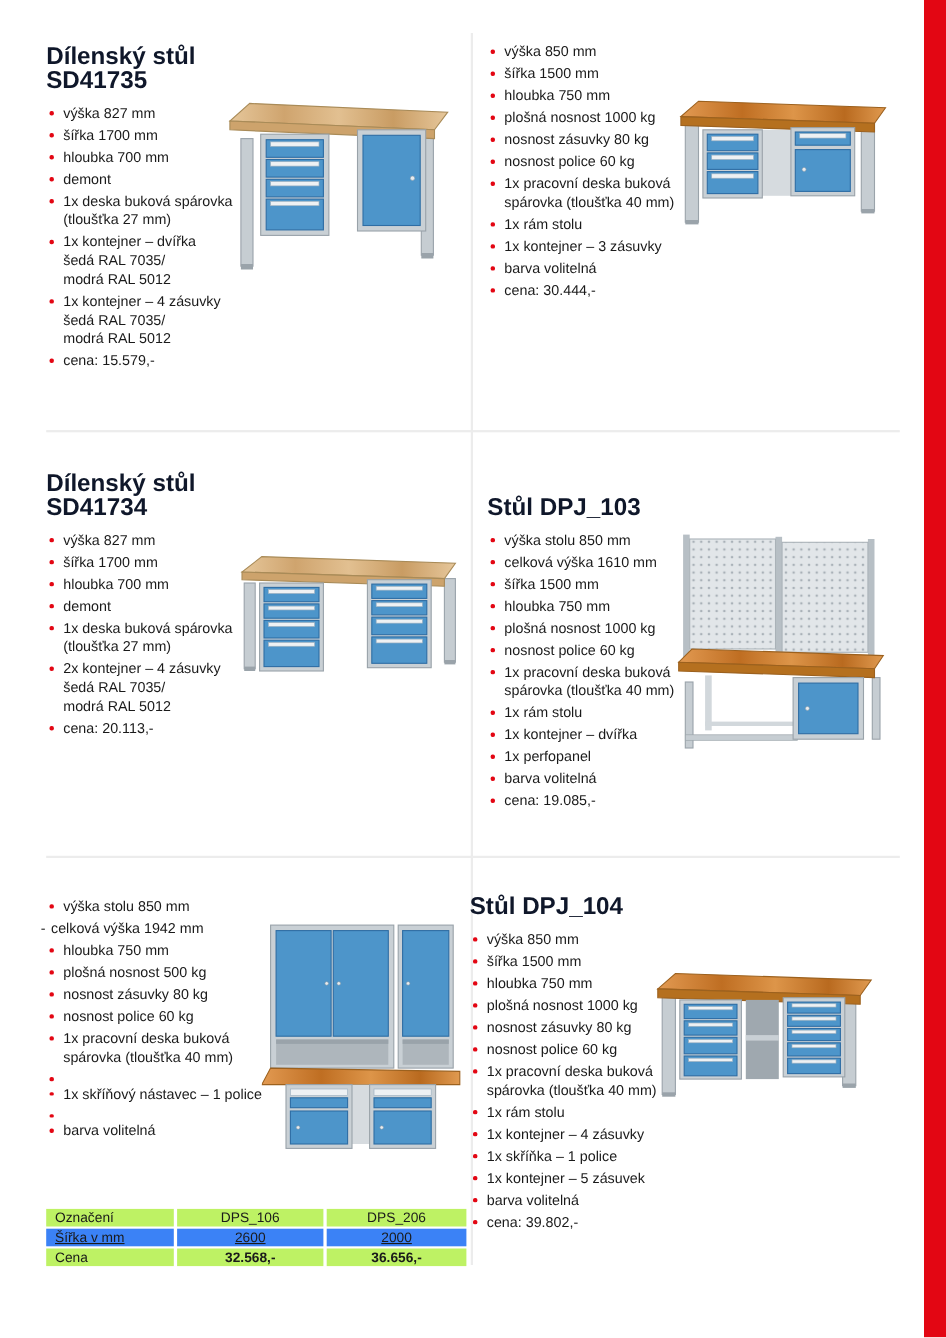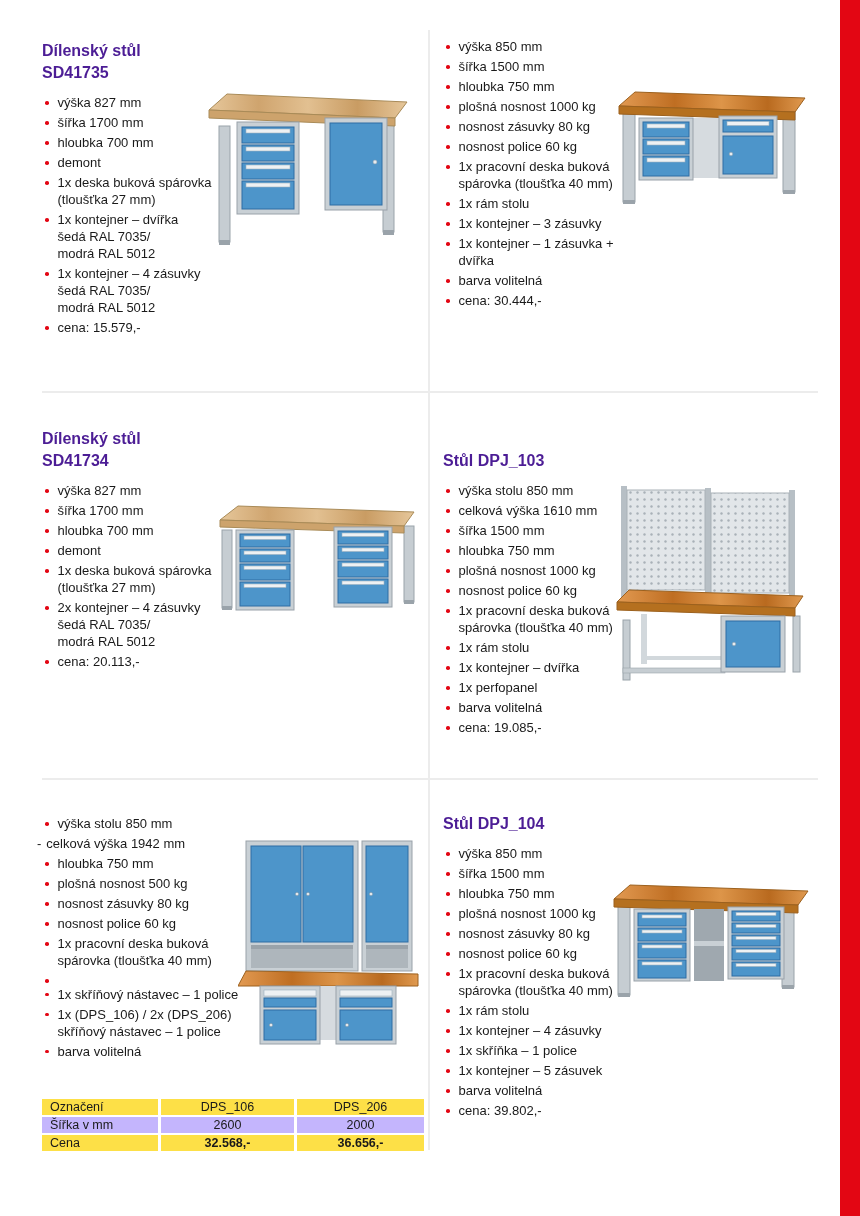--- a/index.html
+++ b/index.html
@@ -2,35 +2,35 @@
 <html><head>
 <meta charset="utf-8">
 <style>
   html,body{margin:0;padding:0;background:#fff;}
   .page{position:relative;width:860px;height:1216px;background:#ffffff;overflow:hidden;
         font-family:"Liberation Sans",sans-serif;color:#1a1a1a;}
   .red-bar{position:absolute;top:0;right:0;width:20px;height:1216px;background:#e30613;}
   .vdiv{position:absolute;left:428px;top:30px;width:2px;height:1120px;background:#ececec;}
   .hdiv{position:absolute;left:42px;width:776px;height:2px;background:#ececec;}
   .card{position:absolute;}
-  .title{color:#4c1d95;font-size:16px;font-weight:bold;line-height:22px;margin:0 0 10px 0;}
+  .title{color:#0f172a;font-size:22px;font-weight:bold;line-height:22px;margin:0 0 10px 0;}
   ul.specs{list-style:none;margin:0;padding:0;width:208px;}
   li.spec{display:flex;font-size:13px;line-height:17px;margin:0 0 3px 0;}
   li.spec b{font-weight:normal;}
   .marker{flex:none;}
   .marker.dot{width:3.5px;height:3.5px;border-radius:50%;background:#e30613;margin:7px 9px 0 3px;}
   .marker.dash{margin:0 5px 0 0;color:#1a1a1a;}
   li.dashli{margin-left:-5px;}
   .img{position:absolute;pointer-events:none;}
   .ptable{position:absolute;left:0;top:284px;display:grid;
           grid-template-columns:116px 133px 127px;gap:2px 3px;font-size:12.5px;}
-  .tcell{height:14px;background:#fde047;display:flex;align-items:center;padding:1px 0;}
+  .tcell{height:14px;background:#bef264;display:flex;align-items:center;padding:1px 0;}
   .tcell.c0{padding-left:8px;}
   .tcell.c1,.tcell.c2{justify-content:center;}
-  .tcell.r1{background:#c4b5fd;}
+  .tcell.r1{background:#3b82f6;text-decoration:underline;}
   .footer{position:absolute;top:1251px;right:42px;display:flex;align-items:center;gap:9px;
           font-size:11.5px;}
   .footer .sep{width:1px;height:15px;background:#8a8a8a;}
   .page-num{font-weight:bold;font-size:12.5px;}
 </style>
 </head>
 <body>
 
 <div class="page">
 
@@ -150,24 +150,20 @@
           <span class="marker dot"></span>
           <span>1x pracovní deska buková<br>spárovka (tloušťka 40 mm)</span>
         </li>
         <li class="spec">
           <span class="marker dot"></span>
           <span>1x rám stolu</span>
         </li>
         <li class="spec">
           <span class="marker dot"></span>
           <span>1x kontejner – 3 zásuvky</span>
-        </li>
-        <li class="spec">
-          <span class="marker dot"></span>
-          <span>1x kontejner – 1 zásuvka + dvířka</span>
         </li>
         <li class="spec">
           <span class="marker dot"></span>
           <span>barva volitelná</span>
         </li>
         <li class="spec">
           <span class="marker dot"></span>
           <span>cena: <b>30.444,-</b></span>
         </li>
       </ul>
@@ -357,21 +353,20 @@
         </li>
         <li class="spec">
           <span class="marker dot"></span>
         </li>
         <li class="spec">
           <span class="marker dot"></span>
           <span>1x skříňový nástavec – 1 police</span>
         </li>
         <li class="spec">
           <span class="marker dot"></span>
-          <span>1x (DPS_106) / 2x (DPS_206)<br>skříňový nástavec – 1 police</span>
         </li>
         <li class="spec">
           <span class="marker dot"></span>
           <span>barva volitelná</span>
         </li>
       </ul>
     <div class="ptable">
         <div class="tcell r0 c0">Označení</div>
         <div class="tcell r0 c1">DPS_106</div>
         <div class="tcell r0 c2">DPS_206</div>
@@ -407,21 +402,21 @@
       <rect x="26" y="173" width="52" height="30" fill="#4d95ca" stroke="#2e6da4"></rect>
       <circle cx="33" cy="188" r="1.6" fill="#e8ecef" stroke="#8899a5" stroke-width="0.5"></circle>
       <rect x="98" y="149" width="60" height="58" fill="#c9d0d5" stroke="#99a2a9"></rect>
       <rect x="102" y="153" width="52" height="6" fill="#eef1f3" stroke="#9db1c0" stroke-width="0.6"></rect>
       <rect x="102" y="161" width="52" height="9" fill="#4d95ca" stroke="#2e6da4"></rect>
       <rect x="102" y="173" width="52" height="30" fill="#4d95ca" stroke="#2e6da4"></rect>
       <circle cx="109" cy="188" r="1.6" fill="#e8ecef" stroke="#8899a5" stroke-width="0.5"></circle>
     </svg>
   </section>
 
-  <section class="card" style="left:443px;top:813px;width:387px;height:340px">
+  <section class="card" style="left:427px;top:813px;width:387px;height:340px">
     <h3 class="title">Stůl DPJ_104</h3>
     <ul class="specs">
         <li class="spec">
           <span class="marker dot"></span>
           <span>výška 850 mm</span>
         </li>
         <li class="spec">
           <span class="marker dot"></span>
           <span>šířka 1500 mm</span>
         </li>

